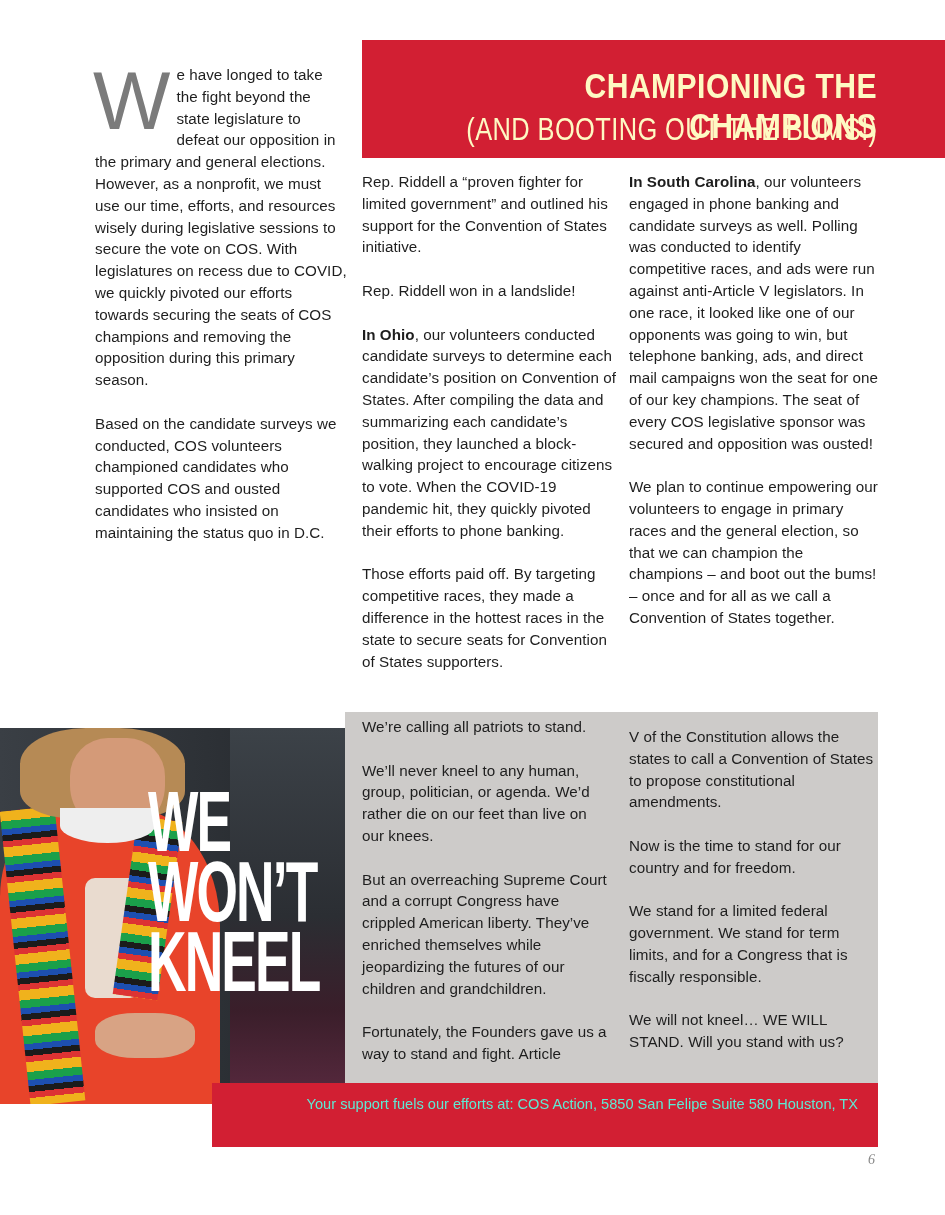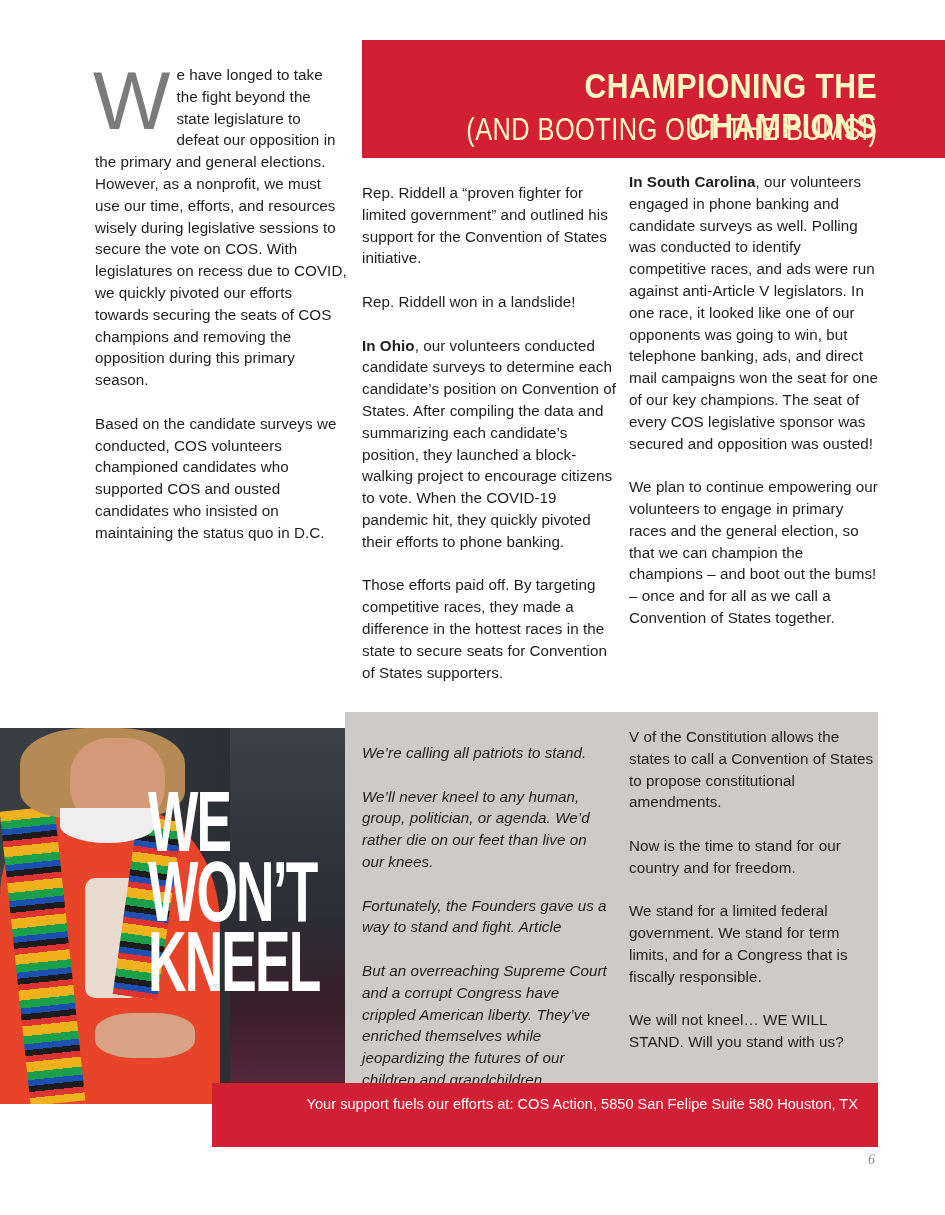--- a/index.html
+++ b/index.html
@@ -9,21 +9,21 @@
     font-family: "Liberation Sans", sans-serif;
   }
   .col {
     position: absolute; font-size: 15.2px; line-height: 21.8px; color: #1e1e1e;
     letter-spacing: 0.05px;
   }
   .col p { margin: 0 0 21.8px 0; }
   .col p:last-child { margin-bottom: 0; }
   .col b { font-weight: bold; margin-top: 40px; }
   #col1 { left: 95px; top: 64px; width: 252px; }
-  #col2 { left: 362px; top: 182px; width: 255px; }
+  #col2 { left: 362px; top: 171px; width: 255px; }
   #col3 { left: 629px; top: 171px; width: 252px; }
   .dropcap {
     float: left; font-size: 82px; line-height: 66px; color: #7b7b7b;
     margin: 4px 6px 0 -2px; font-weight: normal;
     font-family: "Liberation Sans", sans-serif;
   }
   #banner {
     position: absolute; left: 362px; top: 40px; width: 583px; height: 118px;
     background: #d21f33; color: #fef9c3; text-align: right;
     font-family: "Liberation Sans", sans-serif;
@@ -82,25 +82,25 @@
   #photo .headline {
     position: absolute; left: 148px; top: 58px; color: #fff; font-weight: bold;
     font-family: "Liberation Sans", sans-serif; line-height: 70px; font-size: 86px;
     letter-spacing: -3px; transform: scaleX(0.62); transform-origin: left top;
   }
   #photo .headline div { white-space: nowrap; }
   #graybox {
     position: absolute; left: 345px; top: 712px; width: 533px; height: 371px;
     background: #cdcbc9;
   }
-  #gcol1 { left: 362px; top: 742px; width: 250px; font-style: italic; }
+  #gcol1 { left: 362px; top: 716px; width: 250px; }
   #gcol2 { left: 629px; top: 726px; width: 252px; }
   #footer {
     position: absolute; left: 212px; top: 1083px; width: 666px; height: 64px;
-    background: #d21f33; color: #ffffff; font-size: 14.6px; line-height: 22px;
+    background: #d21f33; color: #5eead4; font-size: 14.6px; line-height: 22px;
   }
   #footer .inner { position: absolute; right: 20px; top: 10px; text-align: right; white-space: nowrap; }
   #pagenum {
     position: absolute; left: 868px; top: 1152px; font-size: 14px; color: #888;
     font-style: italic; font-family: "Liberation Serif", serif;
   }
 </style>
 </head>
 <body>
 
@@ -140,22 +140,22 @@
     <div>WE</div>
     <div>WON’T</div>
     <div>KNEEL</div>
   </div>
 </div>
 
 <div id="graybox"></div>
 <div class="col" id="gcol1">
   <p>We’re calling all patriots to stand.</p>
   <p>We’ll never kneel to any human, group, politician, or agenda. We’d rather die on our feet than live on our knees.</p>
+  <p>But an overreaching Supreme Court and a corrupt Congress have crippled American liberty. They’ve enriched themselves while jeopardizing the futures of our children and grandchildren.</p>
   <p>Fortunately, the Founders gave us a way to stand and fight. Article</p>
-  <p>But an overreaching Supreme Court and a corrupt Congress have crippled American liberty. They’ve enriched themselves while jeopardizing the futures of our children and grandchildren.</p>
 </div>
 <div class="col" id="gcol2">
   <p>V of the Constitution allows the states to call a Convention of States to propose constitutional amendments.</p>
   <p>Now is the time to stand for our country and for freedom.</p>
   <p>We stand for a limited federal government. We stand for term limits, and for a Congress that is fiscally responsible.</p>
   <p>We will not kneel… WE WILL STAND. Will you stand with us?</p>
 </div>
 
 <div id="footer">
   <div class="inner">

